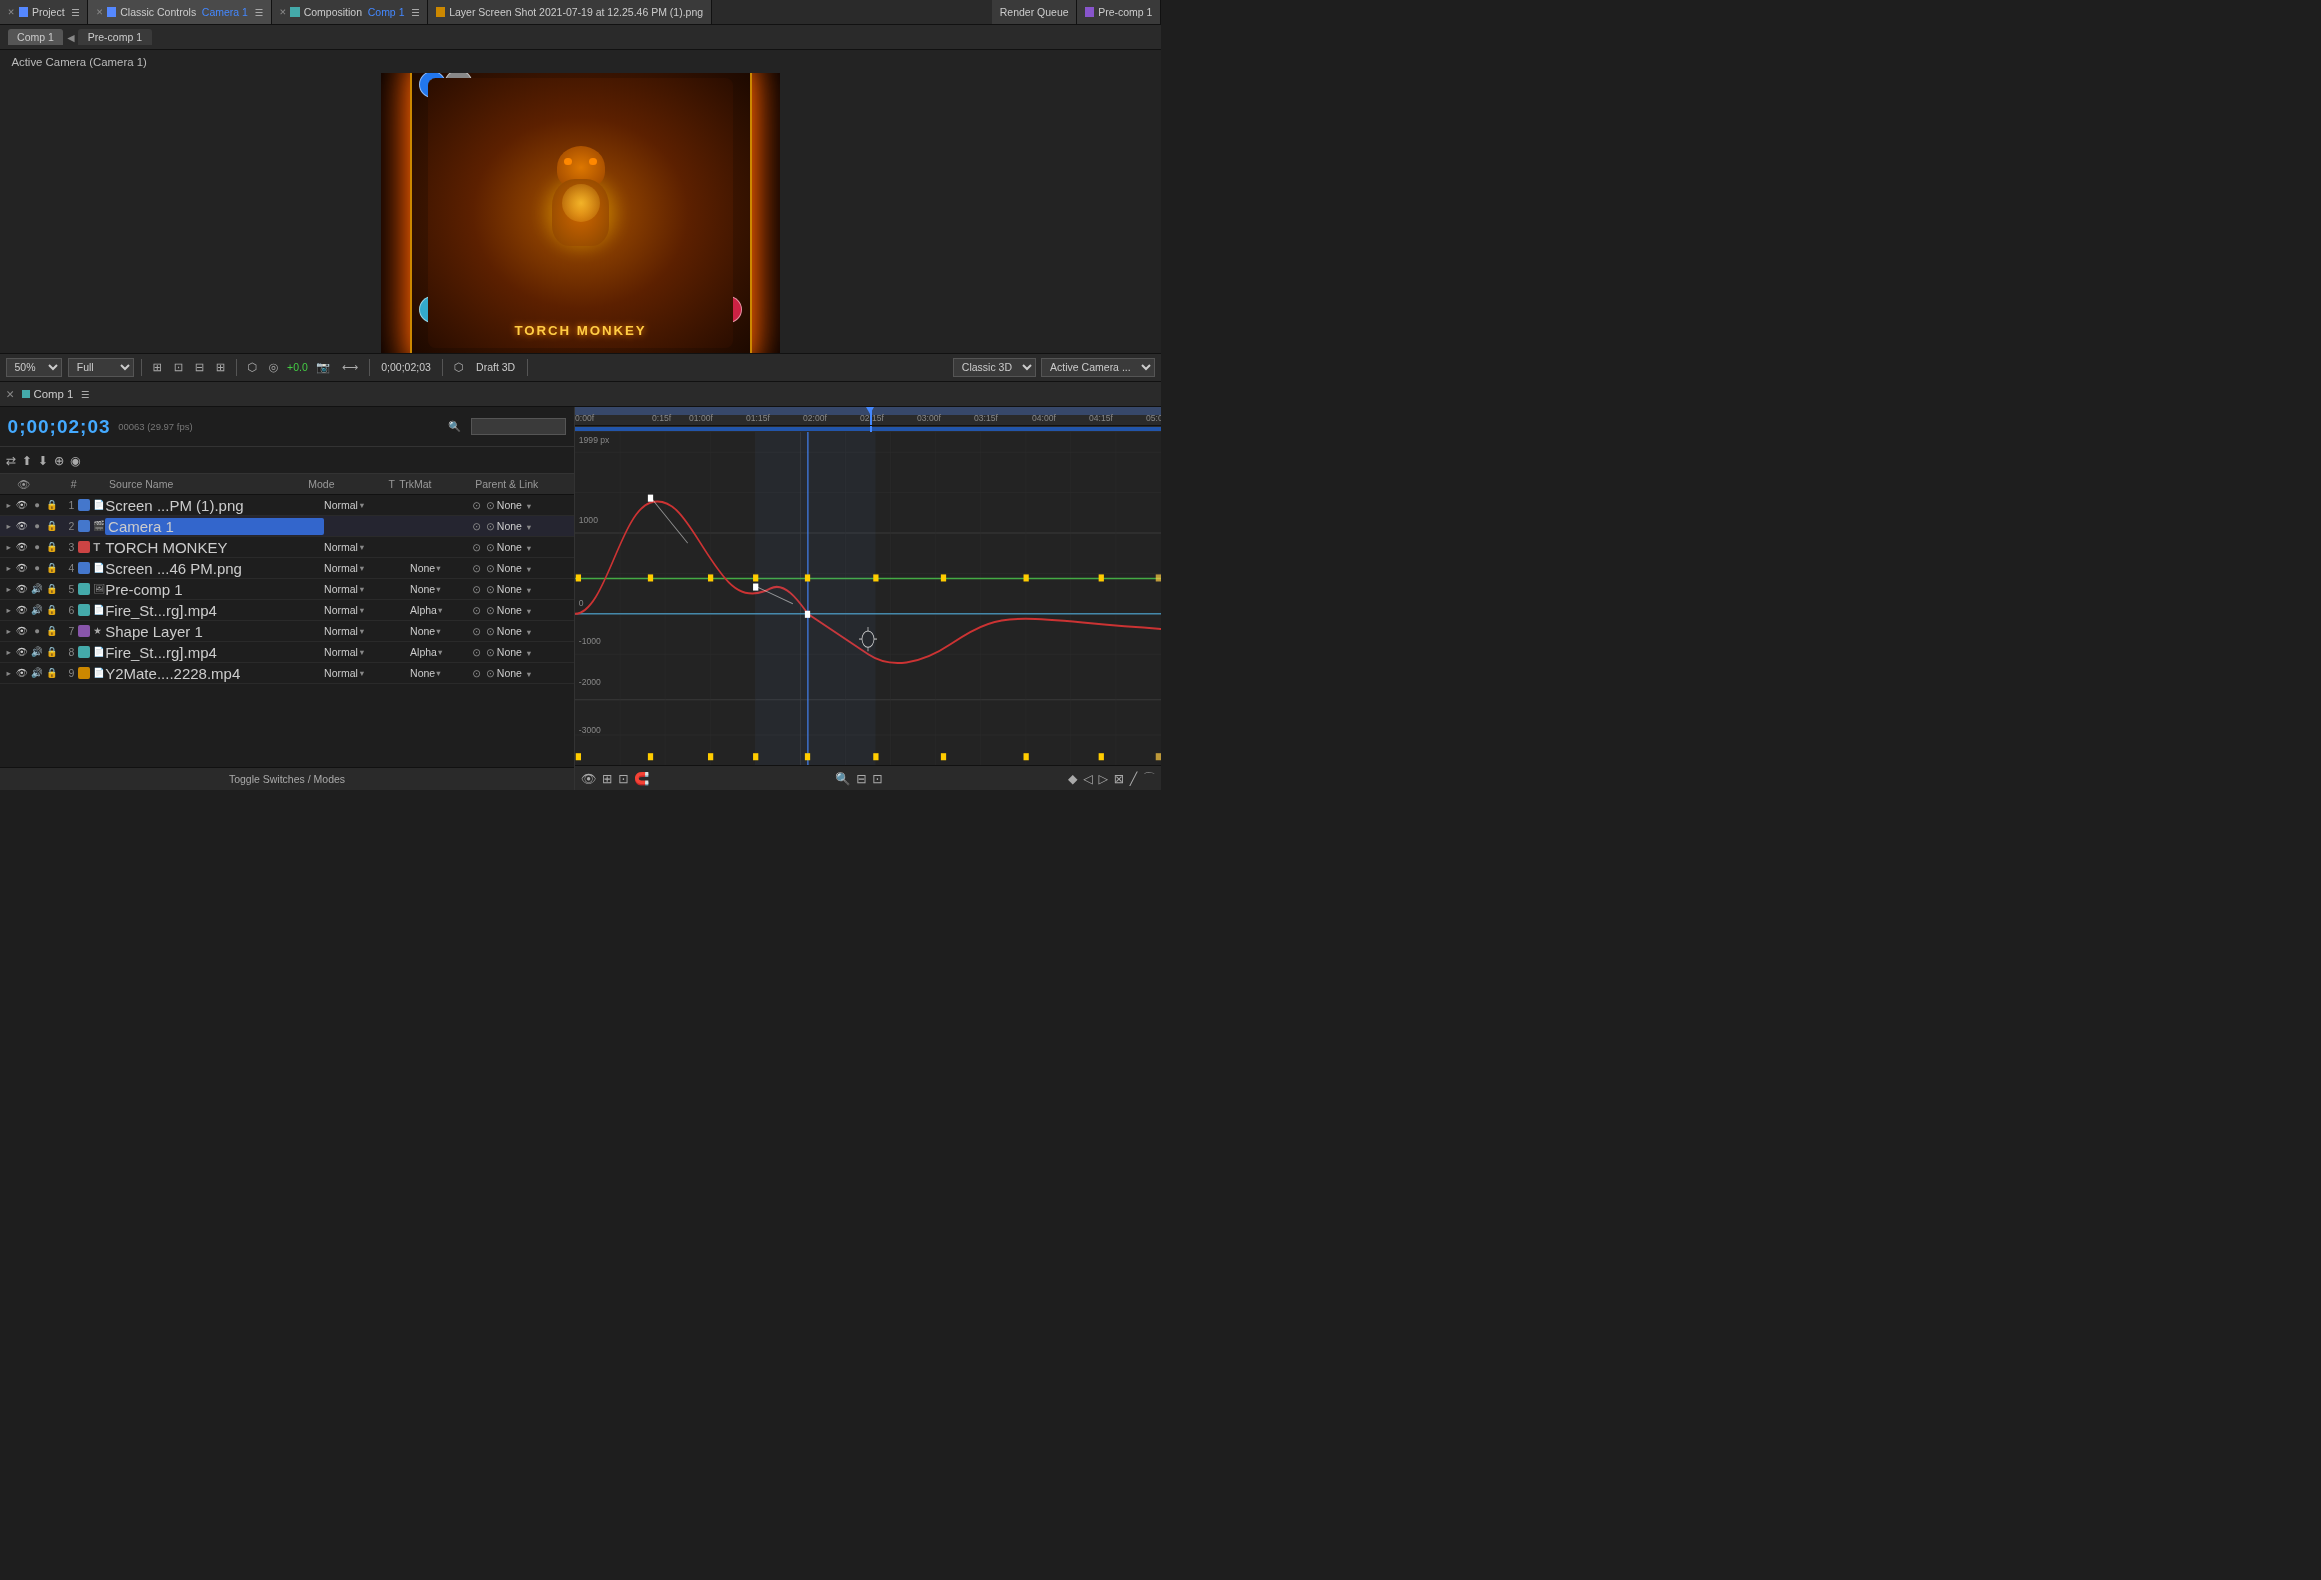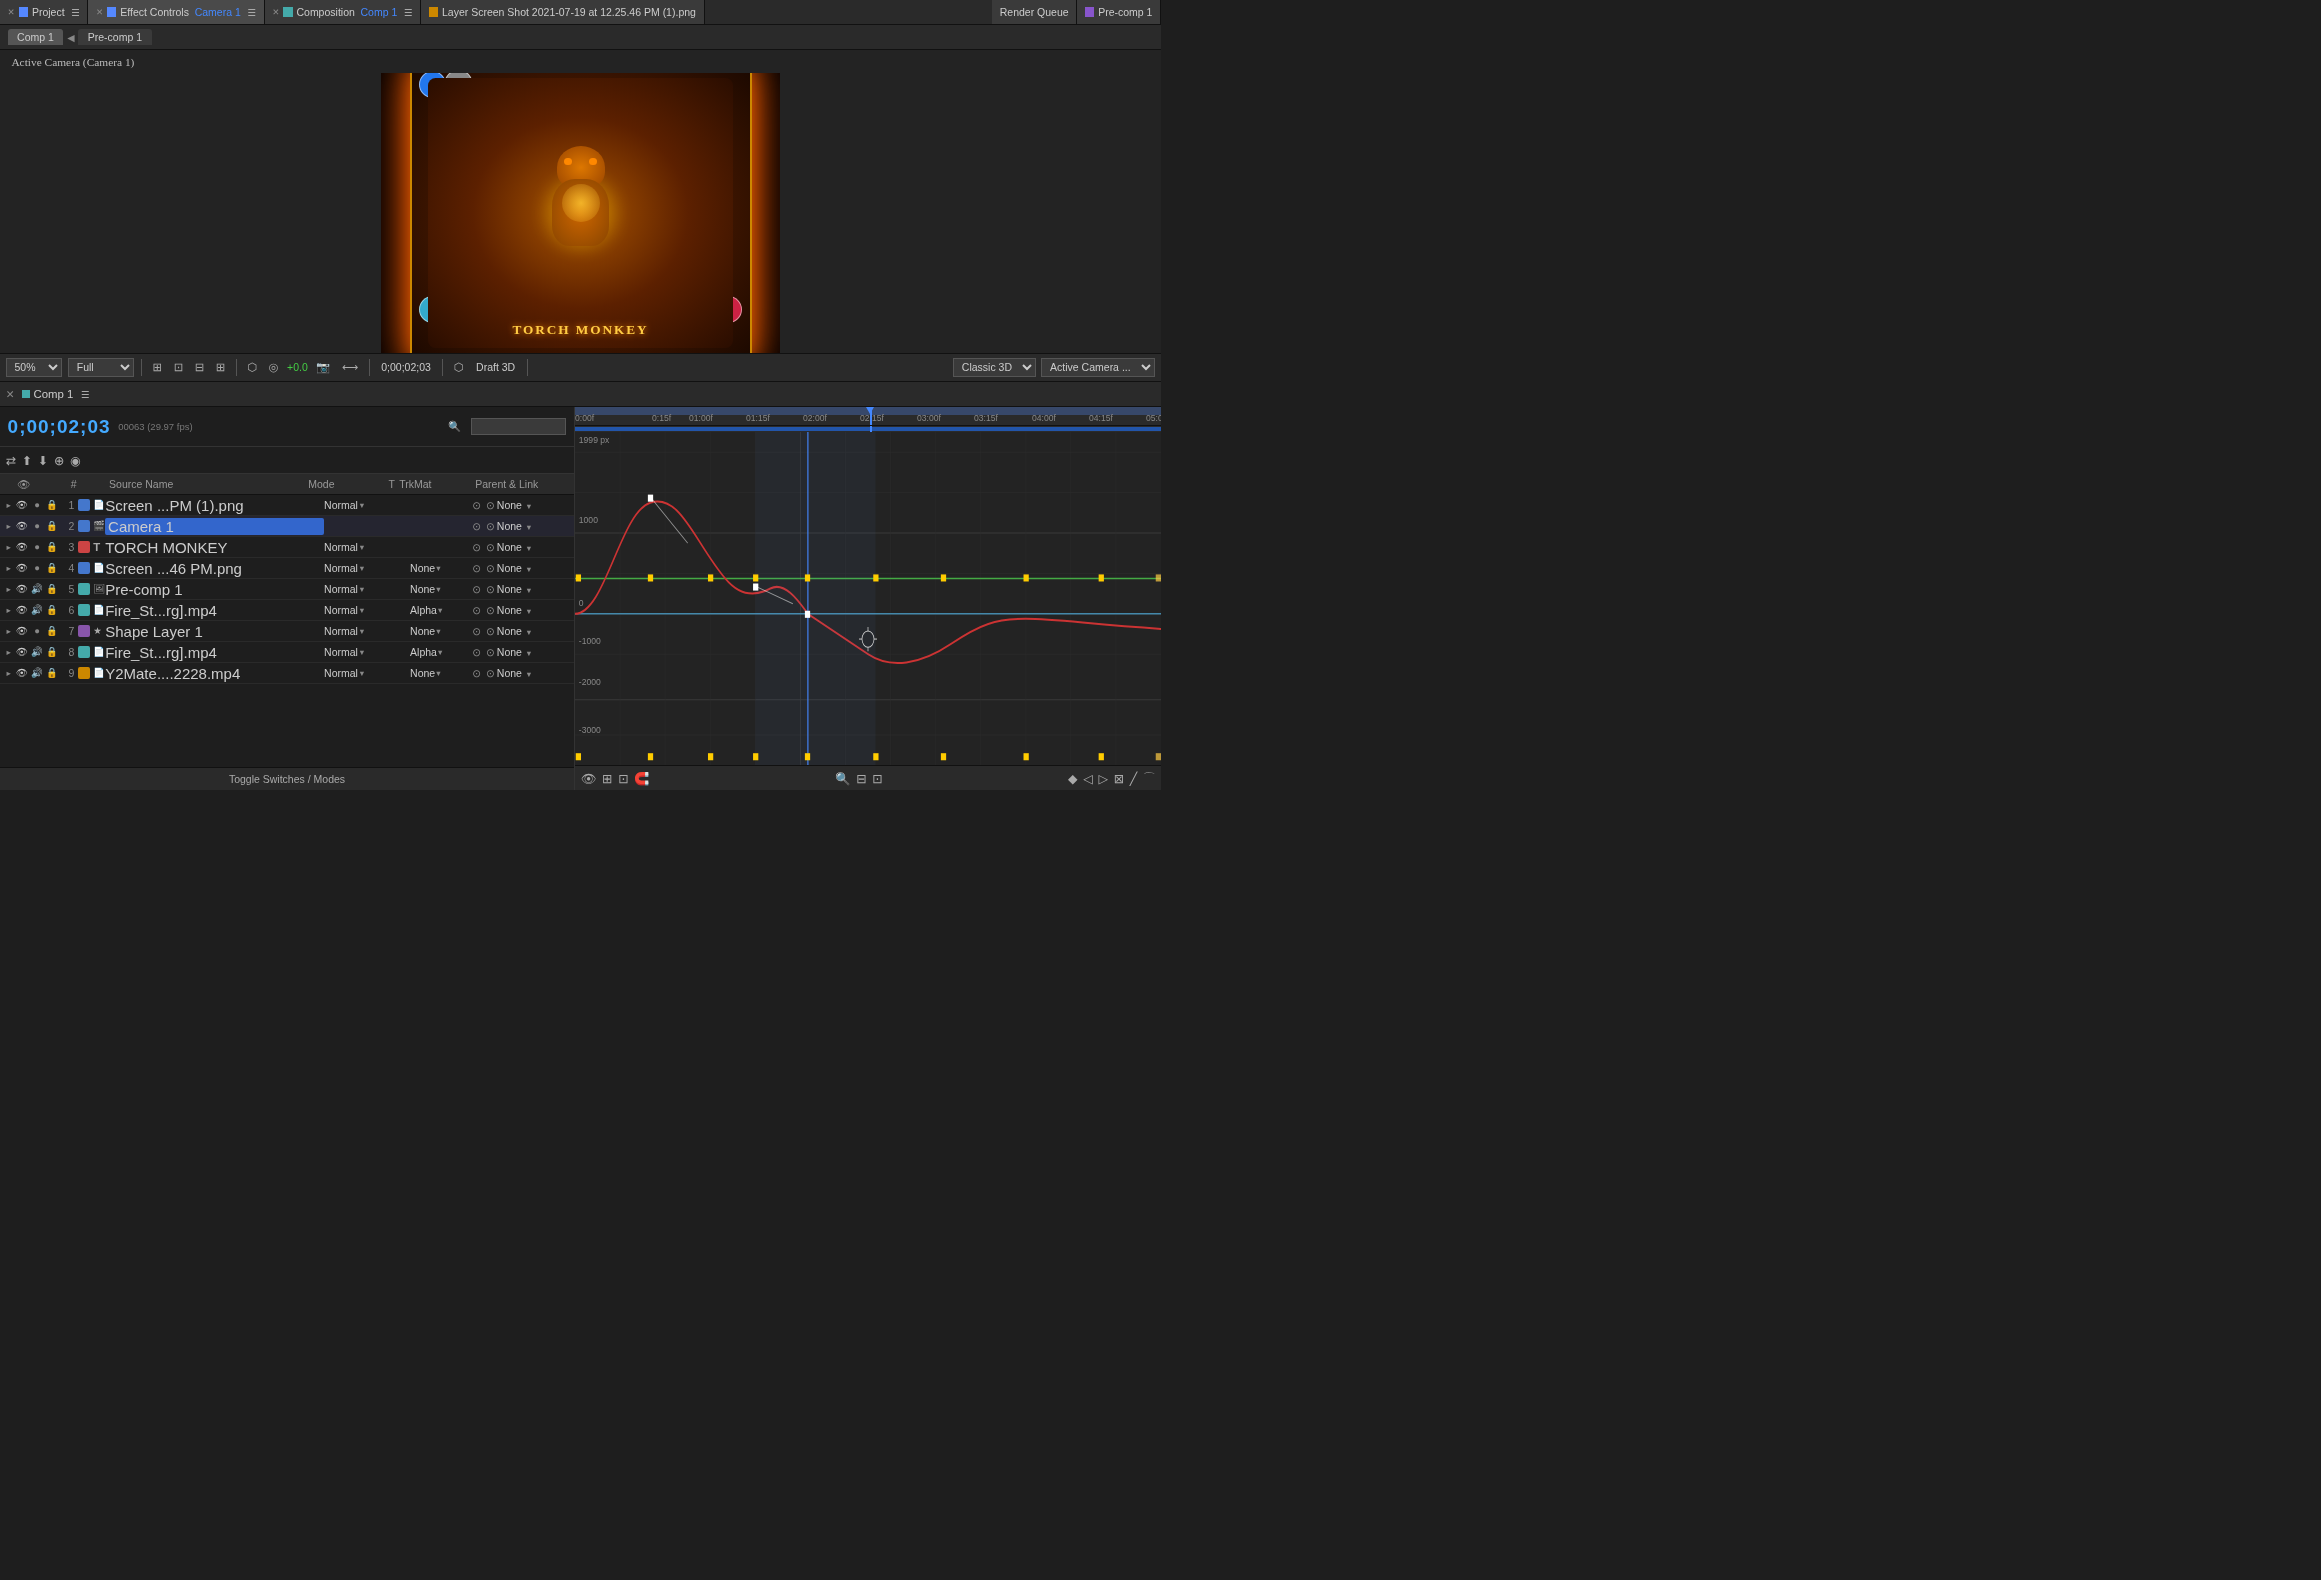--- a/index.html
+++ b/index.html
@@ -110,21 +110,20 @@
 
     .comp-viewer {
       flex: 1;
       background: #232323;
       display: flex;
       flex-direction: column;
       align-items: center;
       justify-content: flex-start;
       overflow: hidden;
       position: relative;
-      font-family: Liberation Serif, serif;
     }
     .comp-label {
       width: 100%;
       padding: 5.7px 11.4px;
       font-size: 11.4px;
       color: #bbb;
       background: #232323;
     }
     .comp-canvas {
       background: #000;
@@ -477,21 +476,21 @@
   <div class="tab-item">
     <span class="close-x">✕</span>
     <span class="tab-icon-square blue"></span>
     <span>Project</span>
     <span class="tab-menu">☰</span>
   </div>
 
   <div class="tab-item active">
     <span class="close-x">✕</span>
     <span class="tab-icon-square blue"></span>
-    <span>Effect Controls</span>
+    <span>Classic Controls</span>
     <span style="color:#4488ff; margin-left:1.9px;">Camera 1</span>
     <span class="tab-menu">☰</span>
   </div>
 
   <div class="tab-item">
     <span class="close-x">✕</span>
     <span class="tab-icon-square teal"></span>
     <span>Composition</span>
     <span style="color:#4488ff; margin-left:1.9px;">Comp 1</span>
     <span class="tab-menu">☰</span>

